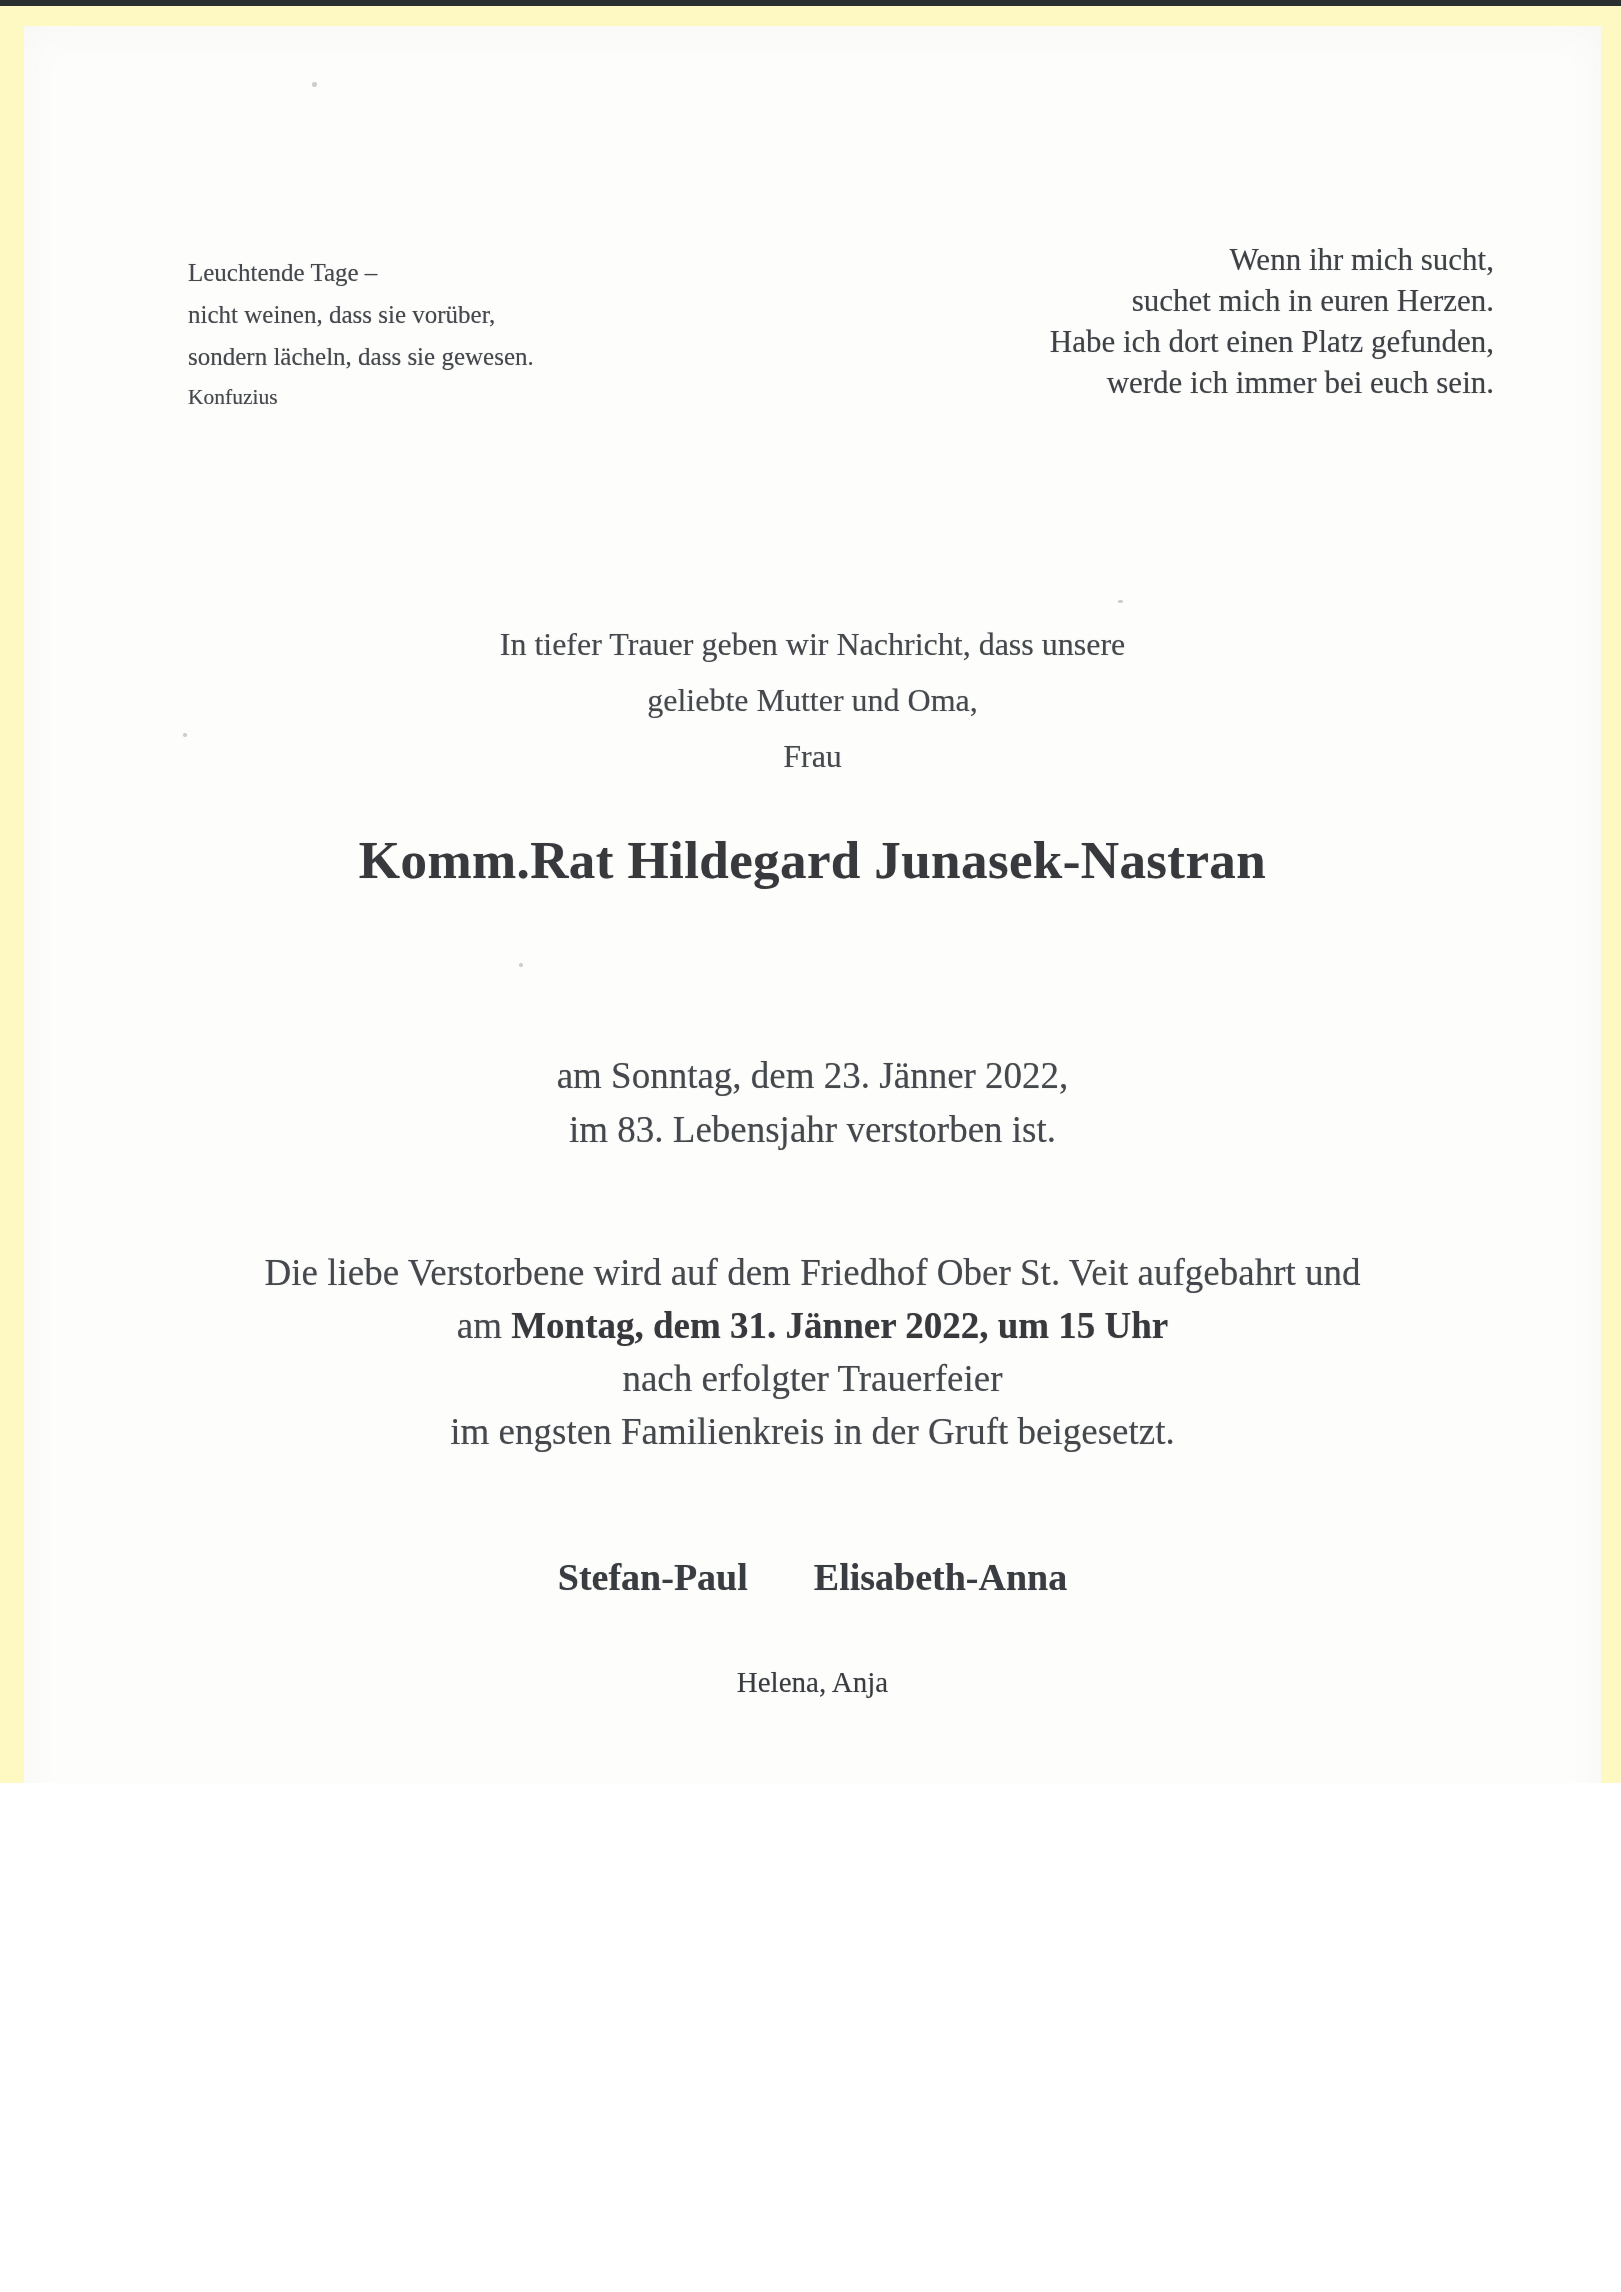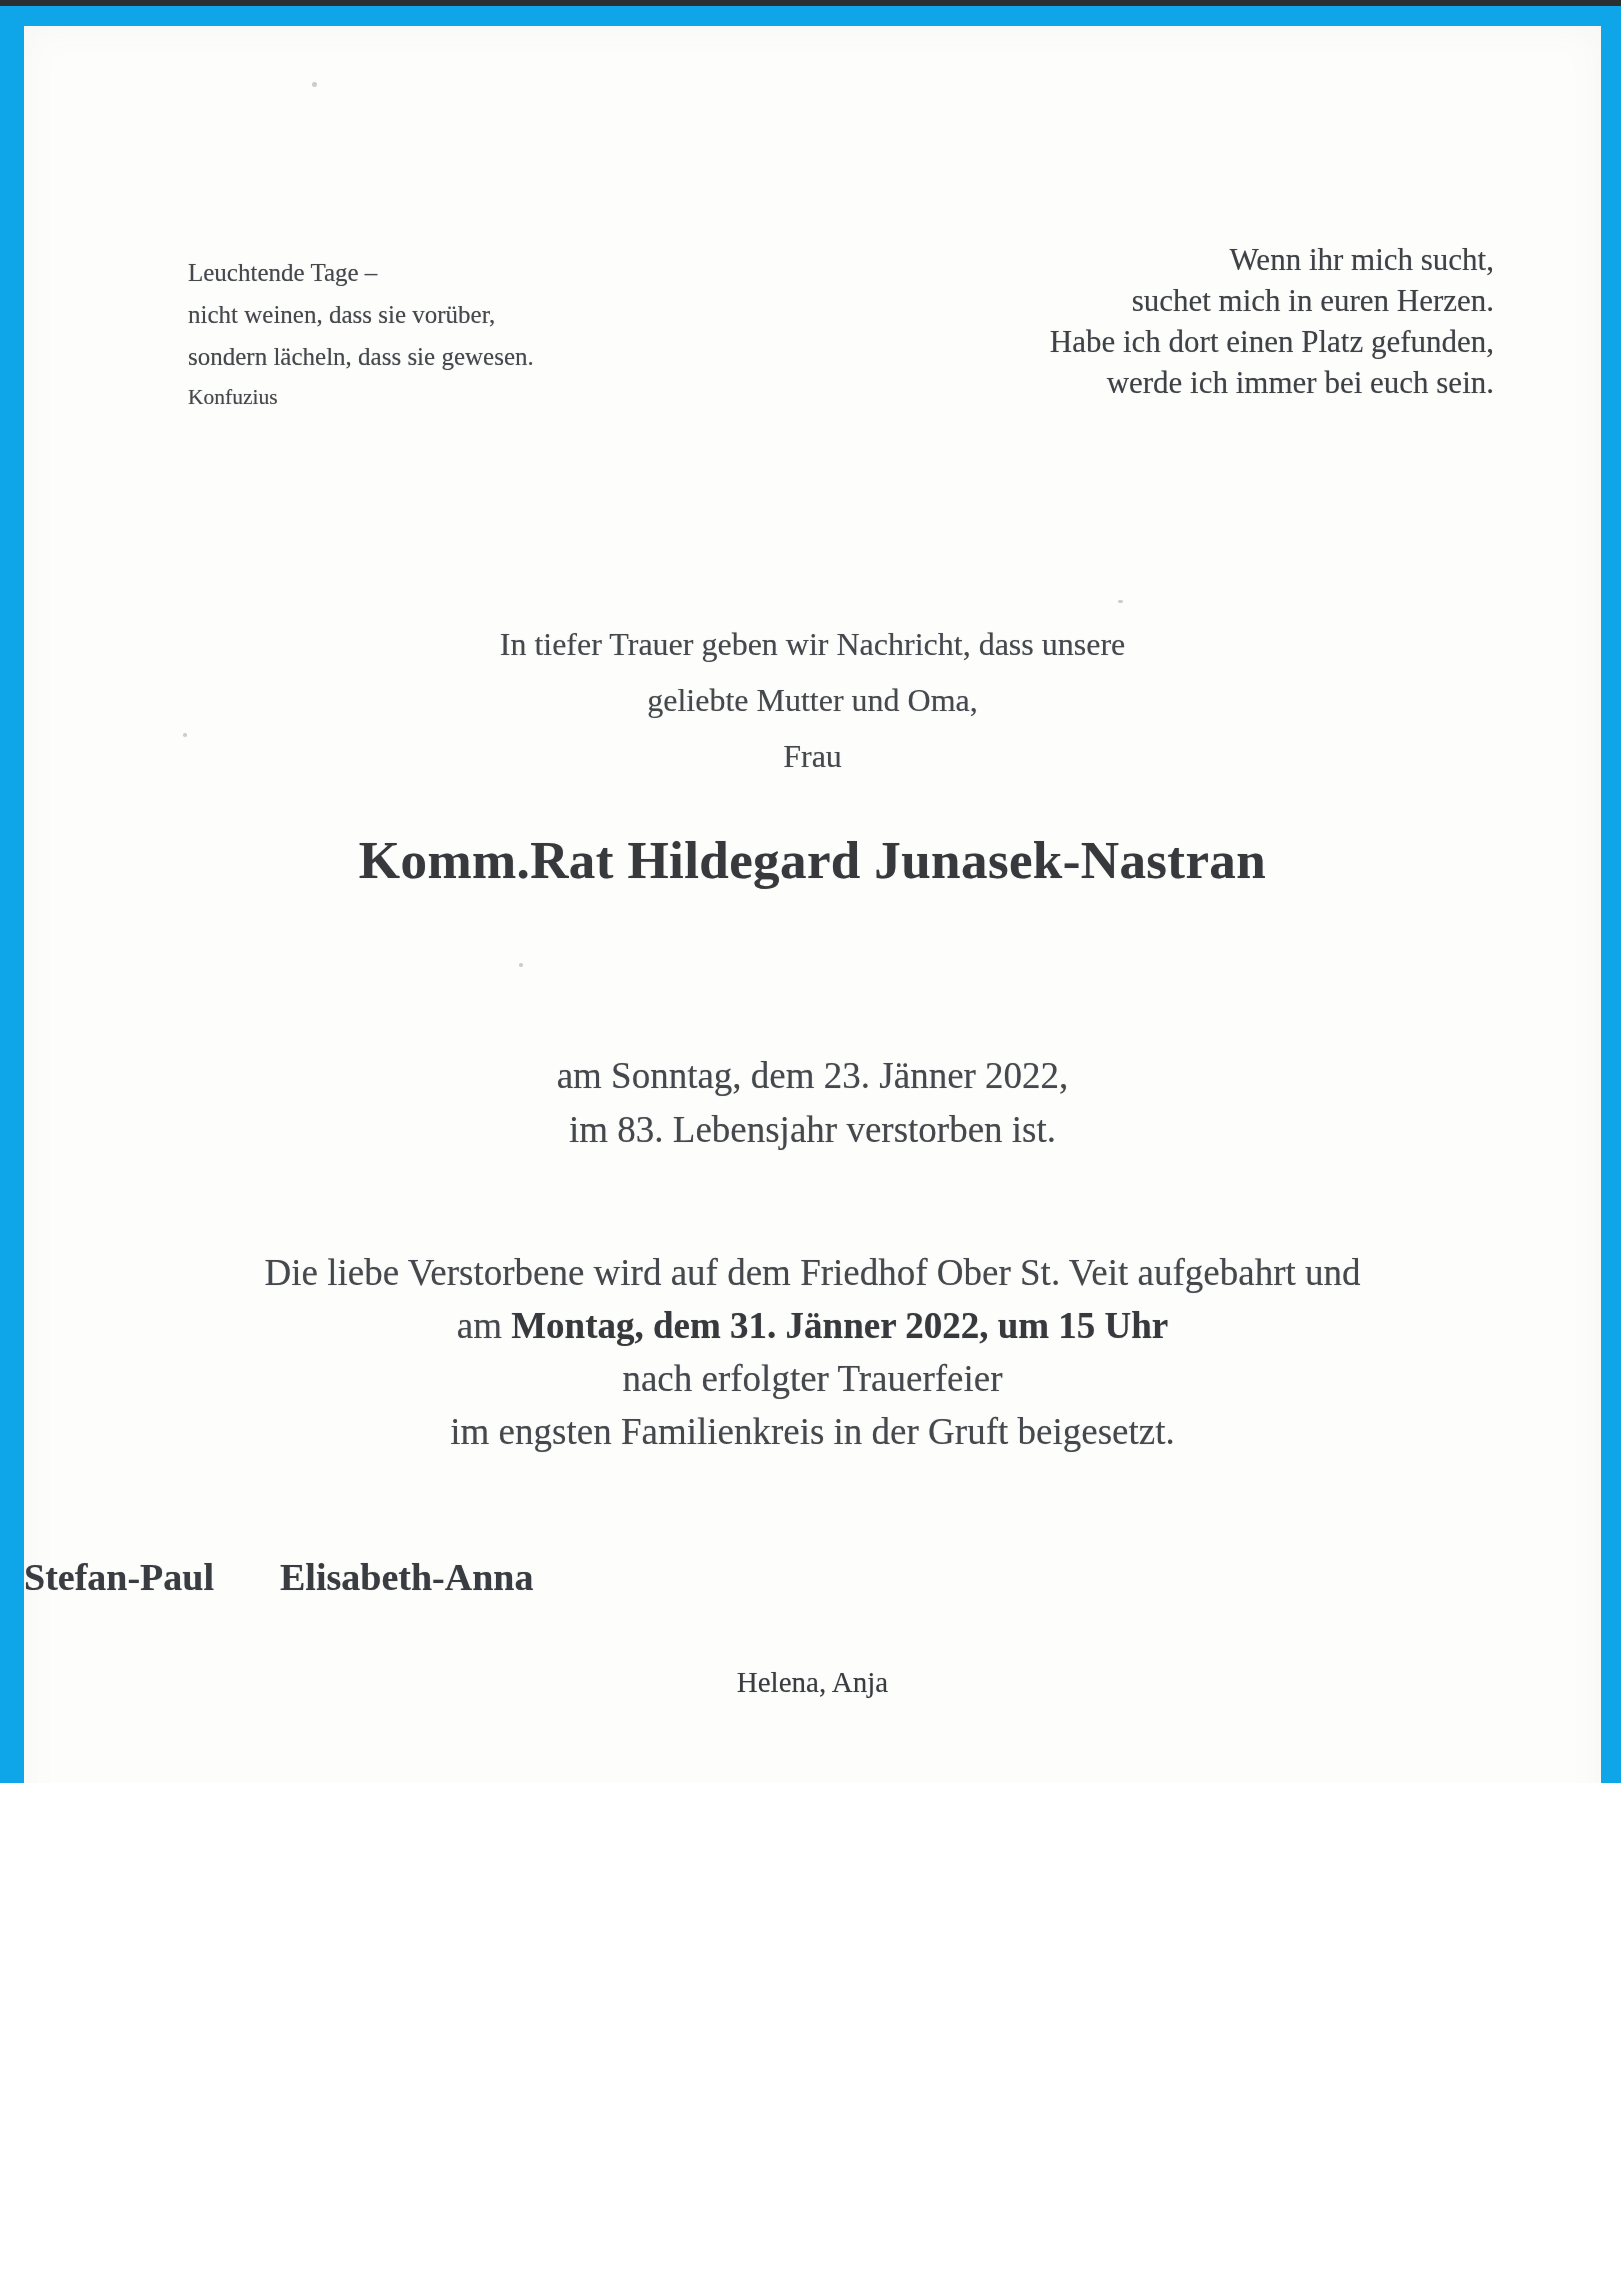--- a/index.html
+++ b/index.html
@@ -9,21 +9,21 @@
   }
   body {
     width: 1621px;
     height: 2293px;
     font-family: "Liberation Serif", "DejaVu Serif", serif;
   }
   .scan-canvas {
     position: relative;
     width: 1621px;
     height: 1783px;
-    background: #0ea5e9;
+    background: #fef9c3;
     overflow: hidden;
   }
   .scan-edge-top {
     position: absolute;
     left: 0; top: 0;
     width: 100%; height: 6.3px;
     background: #2c2f30;
   }
   .paper {
     position: absolute;
@@ -97,21 +97,21 @@
     color: #37393d;
     font-family: Liberation Serif, serif;
   }
   .mourners-row1 {
     top: 1528px;
     font-size: 38px;
     line-height: 47px;
     font-weight: bold;
     color: #393c40;
     display: flex;
-    justify-content: flex-start;
+    justify-content: center;
     gap: 66px;
     font-family: Liberation Serif, serif;
   }
   .mourners-row2 {
     top: 1632px;
     font-size: 29px;
     line-height: 48px;
     font-weight: normal;
     color: #393c40;
   }

